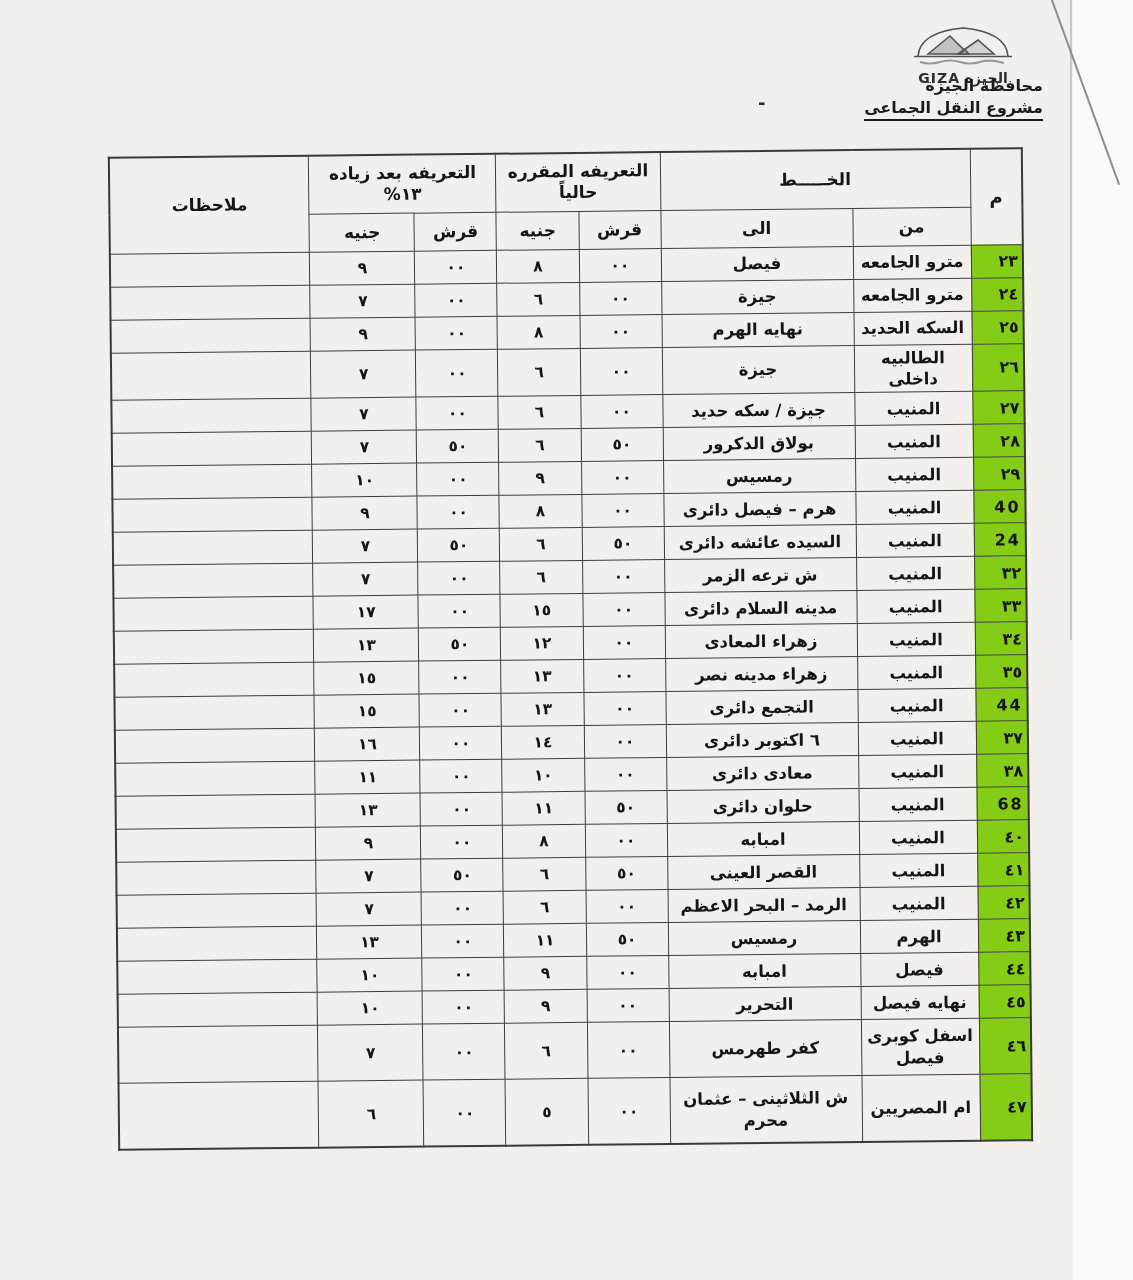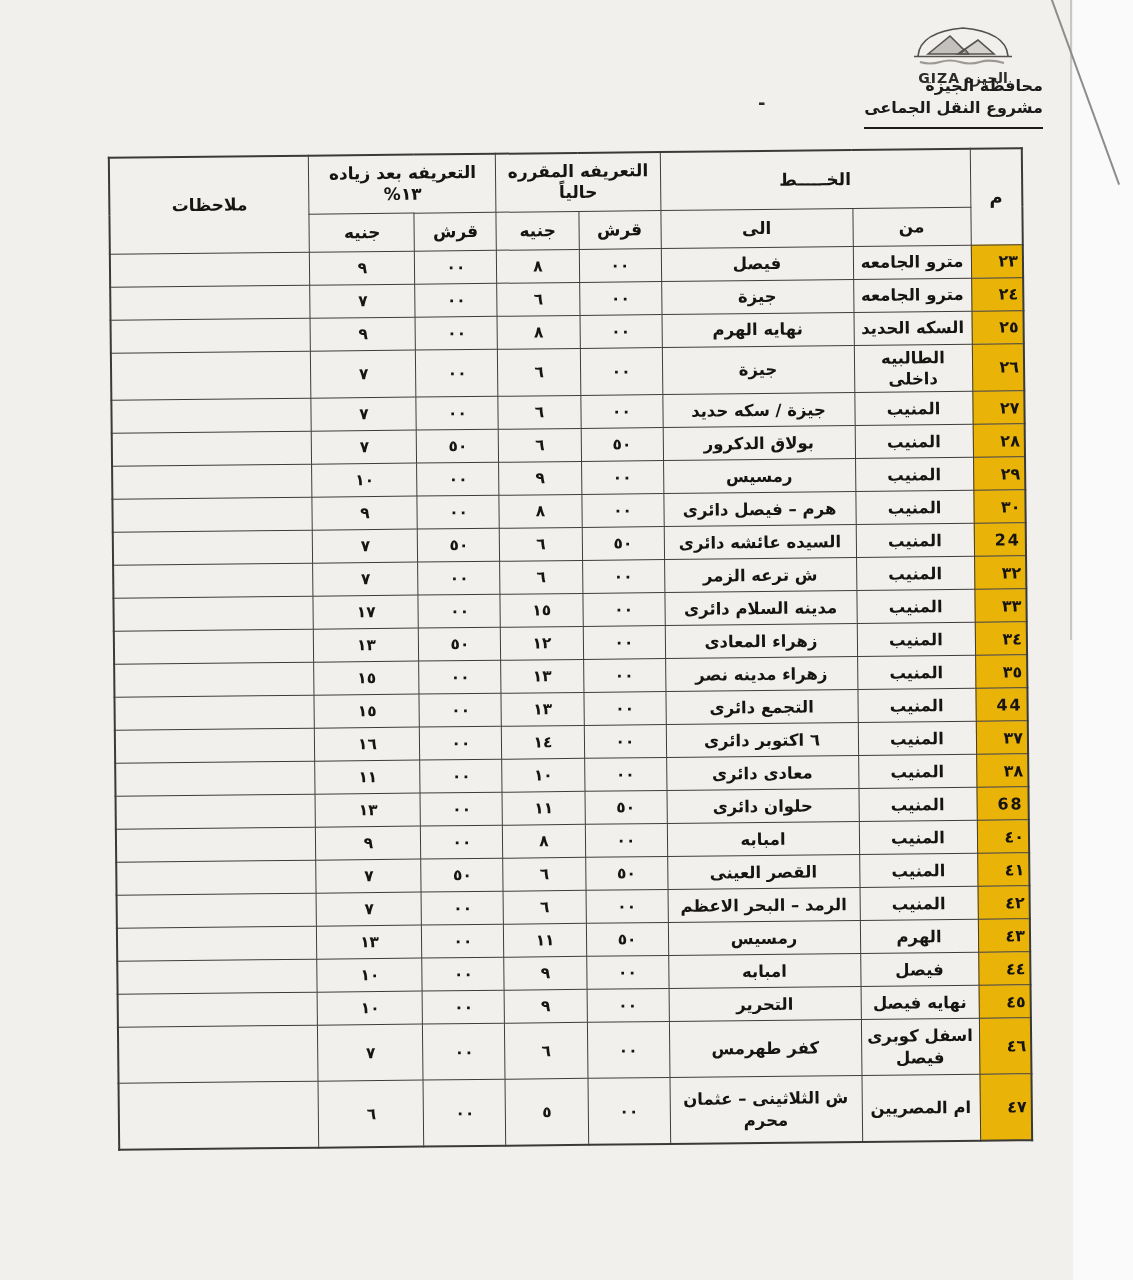--- a/index.html
+++ b/index.html
@@ -32,21 +32,21 @@
   .brand-text {
     font-size: 14px; font-weight: bold; letter-spacing: 1px;
     color: #2e2c2a; margin-top: -2px; direction: rtl;
   }
   .org {
     position: absolute; top: 76px; right: 90px; text-align: right;
   }
   .org-line1 { font-size: 16px; font-weight: bold; }
   .org-line2 {
     font-size: 16px; font-weight: bold; margin-top: 3px;
-    border-bottom: 2.5px solid #1c1c1c; padding-bottom: 10px;
+    border-bottom: 2.5px solid #1c1c1c; padding-bottom: 2px;
   }
   .dash-mark {
     position: absolute; top: 92px; left: 758px; font-size: 18px;
     font-weight: bold; color: #2a2a2a;
   }
   
   .table-wrap {
     position: absolute; left: 115px; top: 152px; width: 913px;
     transform: rotate(-0.6deg);
   }
@@ -61,21 +61,21 @@
     padding: 2px 4px;
     font-weight: bold;
     color: #171513;
   }
   thead th { font-size: 17px; }
   thead tr.h1 th { height: 58px; }
   thead tr.h2 th { height: 38px; }
   .hdr-2line span { display: block; line-height: 1.25; }
   tbody td { height: 33px; font-size: 16px; }
   tbody td.col-no {
-    background: #eab308; font-size: 16px; letter-spacing: 2px; padding-left: 36px;
+    background: #84cc16; font-size: 16px; letter-spacing: 2px; padding-left: 36px;
   }
   th.col-no-h { font-size: 18px; }
   tbody td.col-from, tbody td.col-to { font-size: 16.5px; line-height: 1.3; }
   tbody td.col-q, tbody td.col-g { font-size: 15.5px; letter-spacing: 3px; }
   tbody tr:nth-last-child(2) td { height: 56px; }
   tbody tr:last-child td { height: 66px; }
 </style>
 </head>
 <body>
 
@@ -204,21 +204,21 @@
     <td class="col-no">٢٩</td>
     <td class="col-from">المنيب</td>
     <td class="col-to">رمسيس</td>
     <td class="col-q">٠٠</td>
     <td class="col-g">٩</td>
     <td class="col-q">٠٠</td>
     <td class="col-g">١٠</td>
     <td class="col-notes"></td>
   </tr>
         <tr>
-    <td class="col-no">٣٠</td>
+    <td class="col-no">40</td>
     <td class="col-from">المنيب</td>
     <td class="col-to">هرم – فيصل دائرى</td>
     <td class="col-q">٠٠</td>
     <td class="col-g">٨</td>
     <td class="col-q">٠٠</td>
     <td class="col-g">٩</td>
     <td class="col-notes"></td>
   </tr>
         <tr>
     <td class="col-no">24</td>

